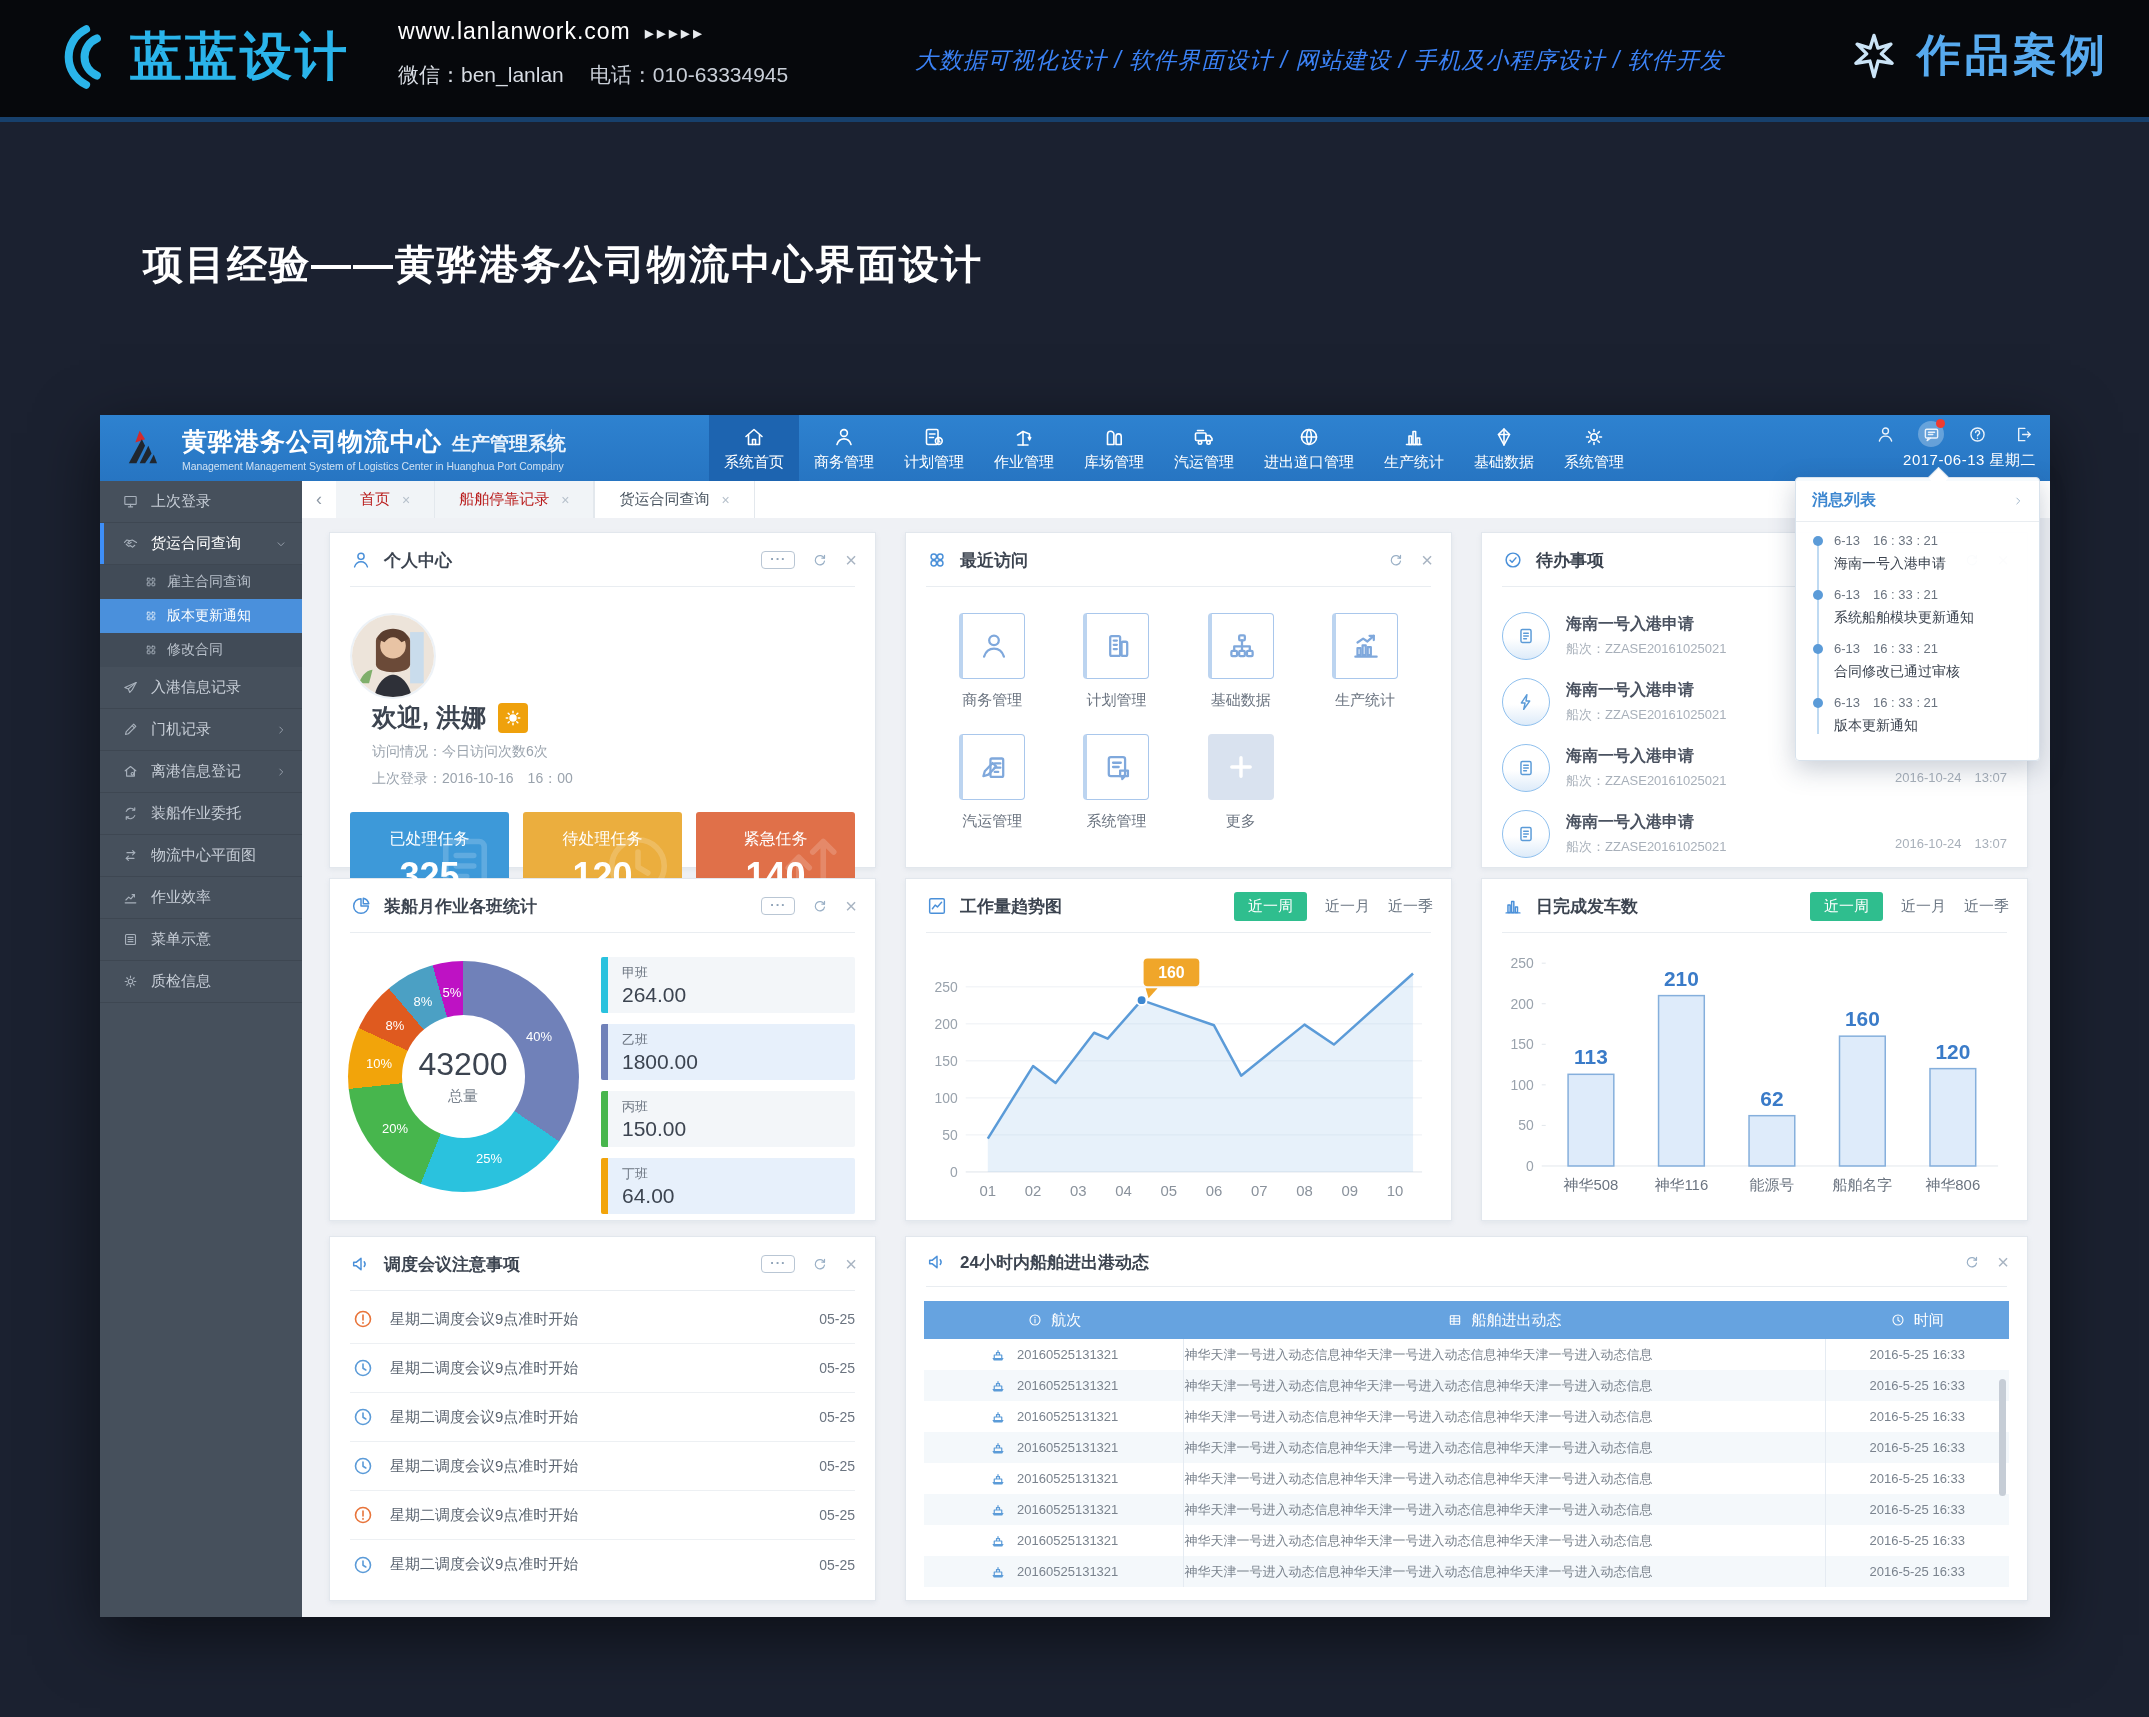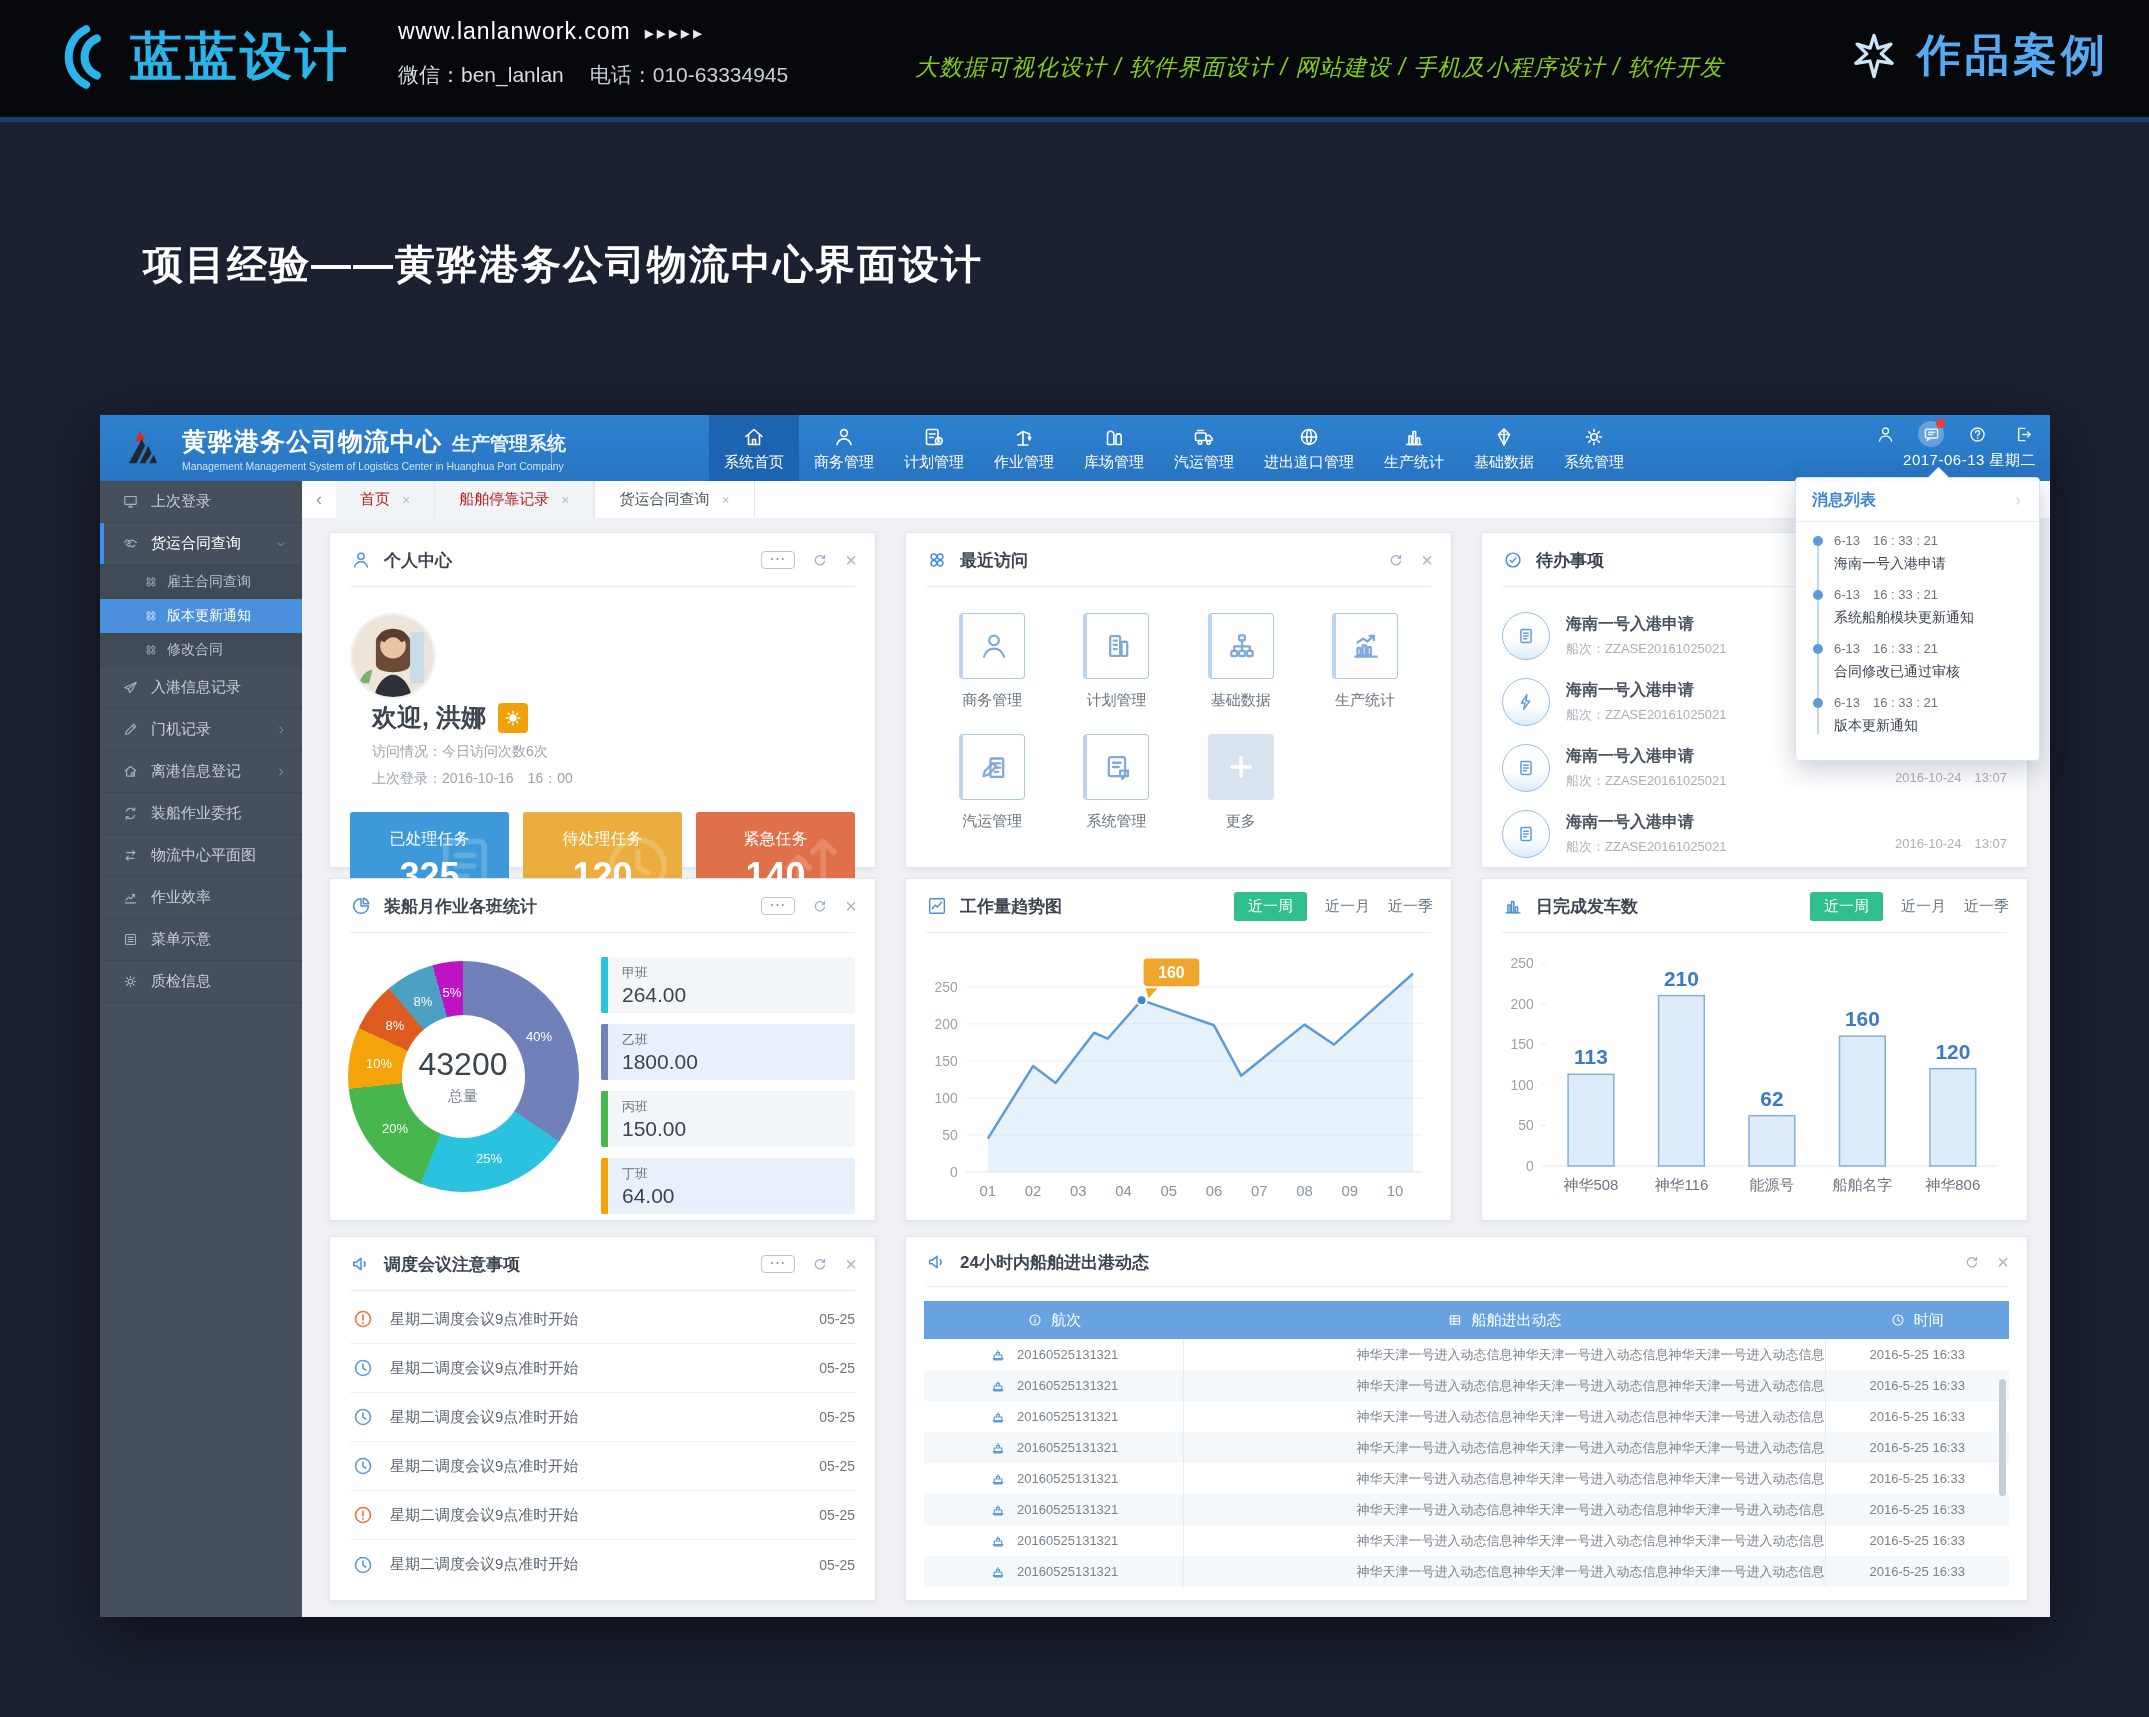--- a/index.html
+++ b/index.html
@@ -10,21 +10,21 @@
   
   .topbar { position:absolute; left:0; top:0; width:2149px; height:117px; background:#06080C; }
   .brand { position:absolute; left:46px; top:14px; display:flex; align-items:center; }
   .brand-mark { width:74px; height:86px; color:#2AB4EA; }
   .brand-text { font-size:52px; font-weight:bold; color:#2AB4EA; letter-spacing:3px; margin-left:10px; }
   .top-mid { position:absolute; left:398px; top:18px; }
   .url-line { font-size:23px; color:#FFFFFF; letter-spacing:1px; }
   .url-arrows { font-size:18px; color:#E8EBEF; margin-left:14px; letter-spacing:3px; }
   .contact-line { margin-top:16px; font-size:21px; color:#C9CFD8; }
   .contact-line b { color:#D8DDE4; font-weight:normal; margin-right:26px; }
-  .services { position:absolute; left:915px; top:52px; font-size:23px; font-style:italic; color:#84cc16; letter-spacing:1px; }
+  .services { position:absolute; left:915px; top:45px; font-size:23px; font-style:italic; color:#3b82f6; letter-spacing:1px; }
   .portfolio { position:absolute; right:40px; top:26px; display:flex; align-items:center; }
   .portfolio-star { width:58px; height:58px; color:#CBE4F7; margin-right:14px; }
   .portfolio-text { font-size:44px; font-weight:bold; color:#57AAEF; letter-spacing:4px; }
   .top-divider { position:absolute; left:0; top:117px; width:2149px; height:5px; background:#17406C; }
 
   .page-title { position:absolute; left:100px; top:237px; font-size:40px; font-weight:bold; color:#FFFFFF; letter-spacing:2px;margin-left:43px; }
 
   
   .dashboard { position:absolute; left:100px; top:415px; width:1950px; height:1202px; background:#EFF1F5; box-shadow:0 18px 60px rgba(0,0,0,0.55); }
 
@@ -159,21 +159,21 @@
   
   .ship-table { margin:14px 18px 0 18px; position:relative; }
   .ship-thead { display:flex; height:38px; background:#66A3E0; color:#FFFFFF; font-size:15px; align-items:center; }
   .th-cell { display:flex; align-items:center; justify-content:center; gap:8px; }
   .th-cell svg { width:16px; height:16px; }
   .col-id { width:24%; } .col-dyn { width:59%; } .col-time { width:17%; }
   .ship-row { display:flex; height:31px; align-items:center; font-size:13px; color:#7A838E; }
   .ship-row:nth-child(even) { background:#F4F8FB; }
   .row-id { width:24%; display:flex; align-items:center; justify-content:center; gap:10px; border-right:1px solid #E5EBF2; align-self:stretch; }
   .row-id svg { width:18px; height:18px; color:#5B9BD8; }
-  .row-dyn { width:59%; text-align:right; white-space:nowrap; overflow:hidden; }
+  .row-dyn { width:59%; text-align:left; white-space:nowrap; overflow:hidden; }
   .row-time { width:17%; text-align:center; border-left:1px solid #E5EBF2; align-self:stretch; display:flex; align-items:center; justify-content:center; }
   .ship-scrollbar { position:absolute; right:3px; top:78px; width:7px; height:117px; border-radius:4px; background:#C6CDD6; }
 
   
   .msg-popup { position:absolute; left:1695px; top:62px; width:245px; background:rgba(255,255,255,0.96); border:1px solid #D8E2EC; box-shadow:0 8px 26px rgba(40,60,90,0.25); border-radius:4px; z-index:60; }
   .msg-popup::before { content:""; position:absolute; left:135px; top:-8px; width:14px; height:14px; background:#FFFFFF; border-left:1px solid #D8E2EC; border-top:1px solid #D8E2EC; transform:rotate(45deg); }
   .msg-head { display:flex; align-items:center; padding:12px 14px 10px 16px; border-bottom:1px solid #E9EDF1; }
   .msg-title { font-size:16px; font-weight:bold; color:#3D87D0; }
   .msg-arrow { margin-left:auto; width:14px; height:14px; color:#9AB0C6; }
   .msg-list { padding:10px 12px 12px 12px; position:relative; }

